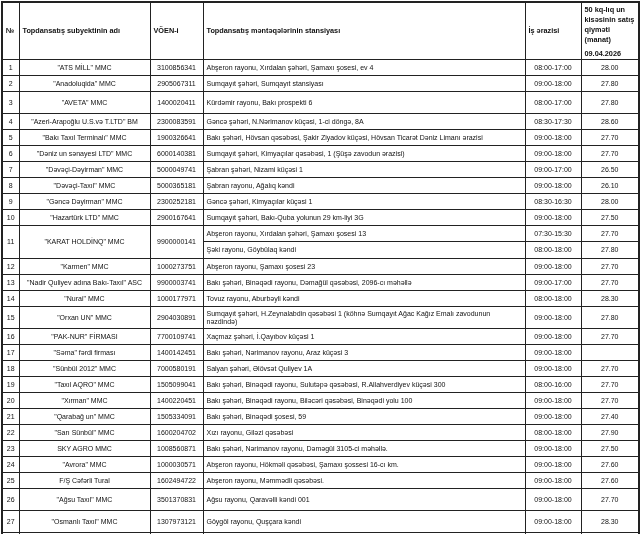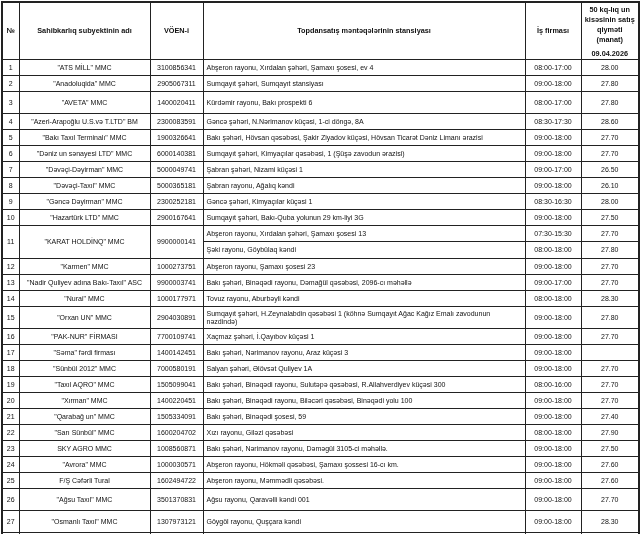--- a/index.html
+++ b/index.html
@@ -1,19 +1,19 @@
 <!DOCTYPE html>
 <html><head>
 <meta charset="utf-8">
 <style>
   html, body { margin: 0; padding: 0; background: #ffffff; }
   body { width: 640px; height: 534px; overflow: hidden; font-family: "Liberation Sans", sans-serif; color: #111; }
   table { border-collapse: collapse; position: absolute; left: 1px; top: 1px; width: 637px; table-layout: fixed; }
   td, th { border: 1px solid #222; font-size: 7px; line-height: 8px; padding: 0 3px; overflow: hidden; white-space: nowrap; }
-  th { font-weight: bold; font-size: 7.3px; text-align: center; height: 54px; border-width: 1.5px; }
+  th { font-weight: bold; font-size: 7.3px; text-align: left; height: 54px; border-width: 1.5px; }
   th.price { white-space: normal; line-height: 10px; padding-top: 2px; }
   td.num, td.name, td.voen, td.hours, td.price { text-align: center; }
   td.addr { text-align: left; white-space: normal; }
   tr.r { height: 16px; }
   tr.r-tall { height: 22px; }
   tr.r-sub { height: 17px; }
   .date { display: block; margin-top: 4px; }
   table { border: 2px solid #222; }
 </style>
 </head>
@@ -24,24 +24,24 @@
     <col style="width:17px">
     <col style="width:131px">
     <col style="width:53px">
     <col style="width:322px">
     <col style="width:56px">
     <col style="width:58px">
   </colgroup>
   <thead>
     <tr>
       <th>№</th>
-      <th>Sahibkarlıq subyektinin adı</th>
+      <th>Topdansatış subyektinin adı</th>
       <th>VÖEN-i</th>
       <th>Topdansatış məntəqələrinin stansiyası</th>
-      <th>İş firması</th>
+      <th>İş ərazisi</th>
       <th class="price">
         <span>50 kq-lıq un kisəsinin satış qiyməti (manat)</span>
         <span class="date">09.04.2026</span>
       </th>
     </tr>
   </thead>
   <tbody id="tbody">
       <tr class="r">
         <td class="num">1</td>
         <td class="name">"ATS MİLL" MMC</td>

